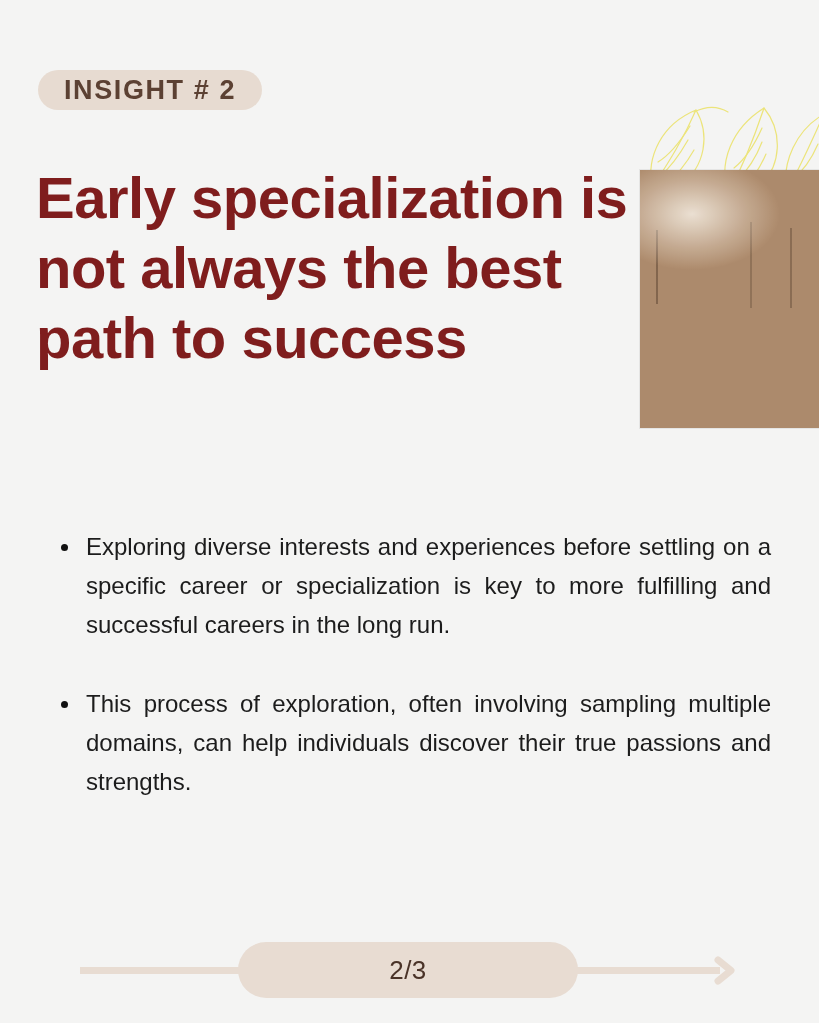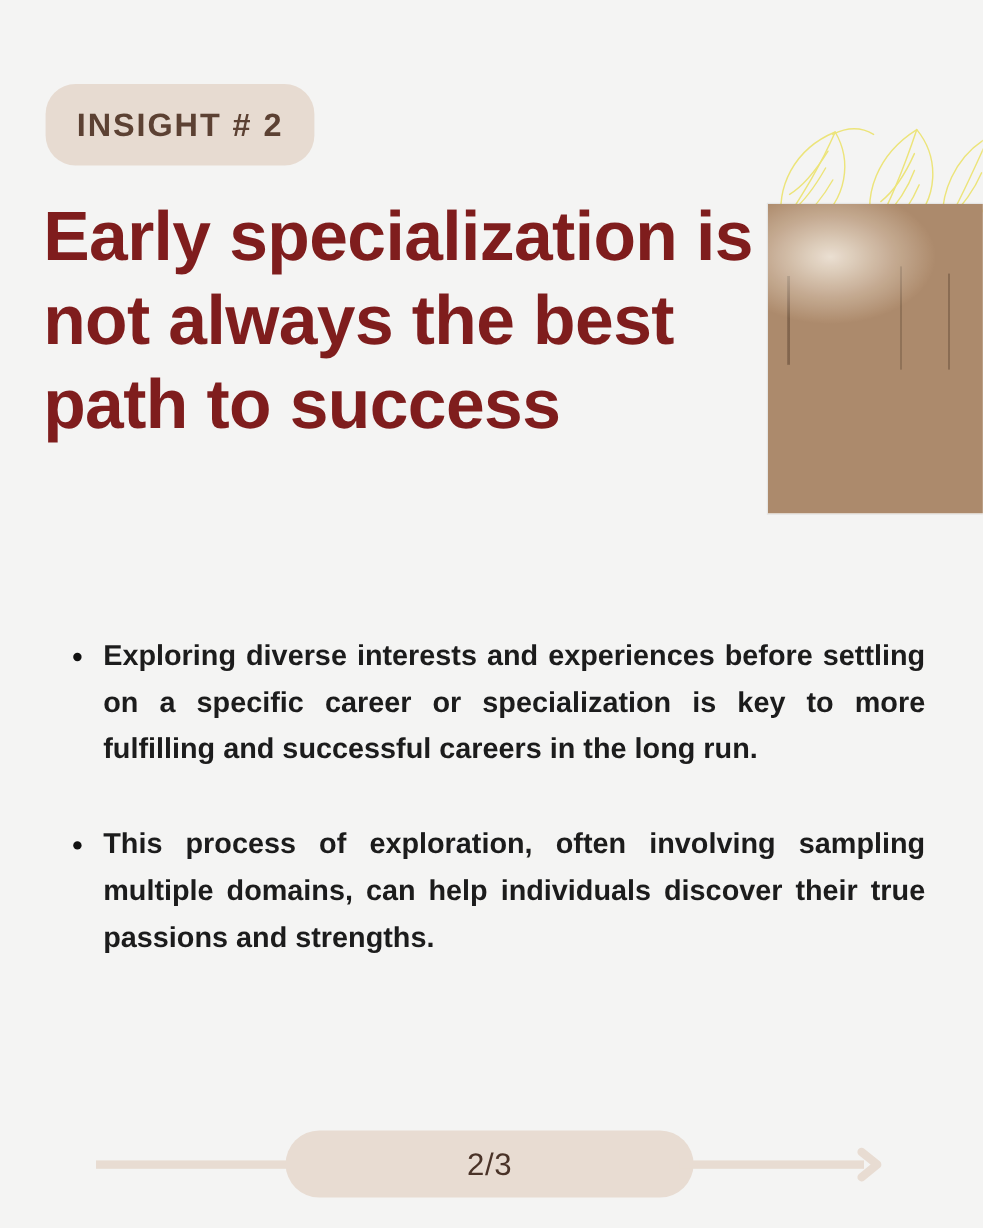--- a/index.html
+++ b/index.html
@@ -122,21 +122,21 @@
         rgba(255,250,240,0.78) 0%,
         rgba(255,248,236,0.30) 48%,
         rgba(0,0,0,0) 80%);
   }
 
   
   .badge {
     position: absolute;
     left: 38px;
     top: 70px;
-    height: 68px;
+    height: 40px;
     padding: 0 26px;
     display: flex;
     align-items: center;
     border-radius: 25px;
     background: #e7dbd1;
     z-index: 3;
   }
   .badge-label {
     font-size: 27px;
     font-weight: 700;
@@ -172,21 +172,21 @@
     z-index: 3;
   }
   .bullet {
     position: relative;
     padding-left: 31px;
     margin-bottom: 40px;
     font-size: 24px;
     line-height: 39px;
     color: #1c1c1c;
     text-align: justify;
-    font-weight: 700;
+    font-weight: 400;
   }
   .bullet:last-child { margin-bottom: 16px; }
   .bullet-dot {
     position: absolute;
     left: 6px;
     top: 17px;
     width: 7px;
     height: 7px;
     border-radius: 50%;
     background: #111111;

